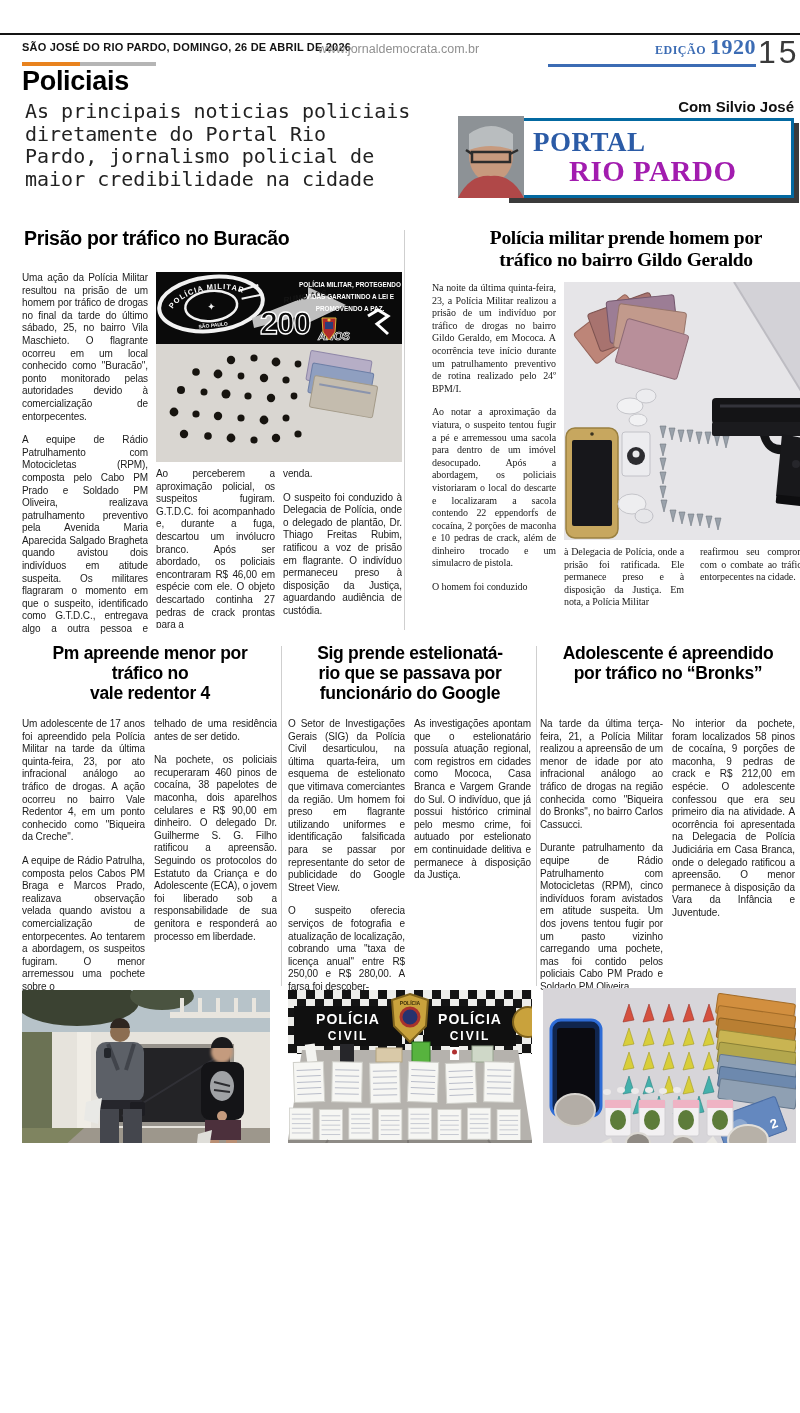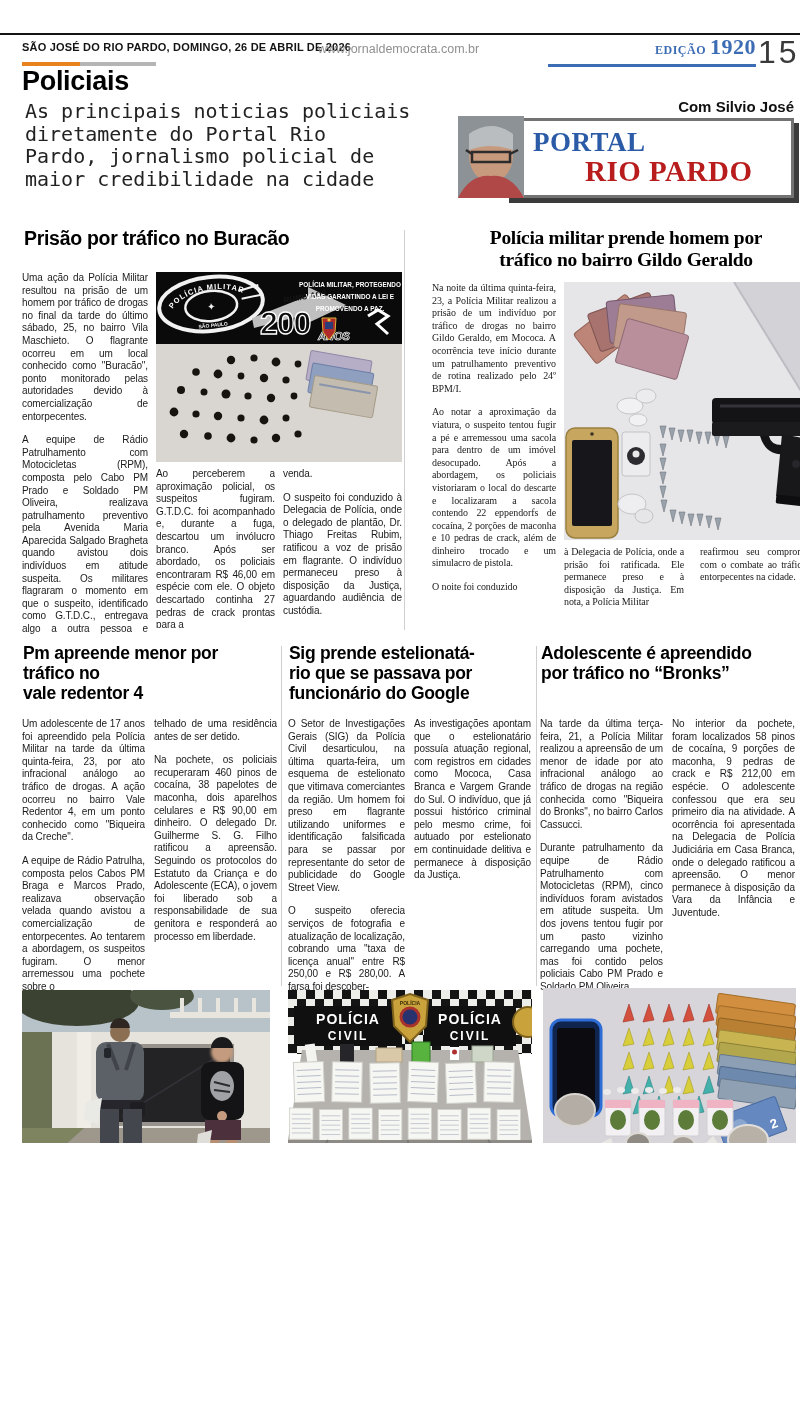--- a/index.html
+++ b/index.html
@@ -14,23 +14,23 @@
   .edition .ed-num{font-size:22px;font-weight:bold;letter-spacing:.5px;}
   .page-num{position:absolute;left:758px;top:34px;font-size:32px;color:#3a3a3a;letter-spacing:3px;font-weight:400;}
   .section-bar{position:absolute;left:22px;top:62px;width:134px;height:4px;background:#b5b5b5;}
   .section-bar .orange{position:absolute;left:0;top:0;width:58px;height:4px;background:#e8821e;}
   .section-title{position:absolute;left:22px;top:66px;font-size:27px;font-weight:900;color:#000;margin:0;letter-spacing:-.3px;}
 
   
   .intro{position:absolute;left:25px;top:100px;width:440px;font-family:"DejaVu Sans Mono",monospace;font-size:20px;line-height:22.5px;color:#222;}
   .byline{position:absolute;left:460px;top:98px;width:334px;text-align:right;font-size:15px;font-weight:bold;color:#111;}
   .logo{position:absolute;left:458px;top:116px;width:336px;height:82px;}
-  .logo-box{position:absolute;left:46px;top:2px;right:0;height:74px;background:#fff;border:3px solid #737373;box-shadow:5px 5px 0 rgba(25,25,25,.85);}
+  .logo-box{position:absolute;left:46px;top:2px;right:0;height:74px;background:#fff;border:3px solid #0369a1;box-shadow:5px 5px 0 rgba(25,25,25,.85);}
   .logo-portal{position:absolute;left:26px;top:6px;font-family:"Liberation Serif",serif;font-weight:bold;font-size:27px;color:#2b5ba6;letter-spacing:.5px;}
-  .logo-riopardo{position:absolute;left:62px;top:34px;font-family:"Liberation Serif",serif;font-weight:bold;font-size:29px;color:#b91c1c;letter-spacing:.5px;margin-left:16px;}
+  .logo-riopardo{position:absolute;left:62px;top:34px;font-family:"Liberation Serif",serif;font-weight:bold;font-size:29px;color:#a21caf;letter-spacing:.5px;}
   .logo-photo{position:absolute;left:0;top:0;width:66px;height:82px;}
 
   
   .art-headline{margin:1px;font-weight:bold;color:#000;letter-spacing:-.3px;}
   .body-text{font-size:10px;line-height:12.6px;text-align:justify;color:#1b1b1b;letter-spacing:-.1px;}
   .body-text p{margin:0 0 11px 0;}
   .col{overflow:hidden;}
   .vrule{position:absolute;width:1px;background:#cfcfcf;}
 
   
@@ -46,21 +46,21 @@
   .a2{position:absolute;left:432px;top:226px;width:388px;height:408px;font-family:Liberation Serif, serif;}
   .a2 .art-headline{font-size:19.5px;text-align:center;line-height:22px;}
   .a2-body{position:absolute;left:0;top:56px;right:0;bottom:0;display:flex;gap:8px;}
   .a2-c1{width:124px;height:352px;}
   .a2-right{width:256px;display:flex;flex-direction:column;}
   .a2-below{display:flex;gap:16px;margin-top:6px;align-items:flex-end;}
   .a2-below .col{width:124px;height:80px;}
 
   
   .mid{position:absolute;top:642px;height:348px;}
-  .mid .art-headline{font-size:17.5px;text-align:left;line-height:20px;height:68px;}
+  .mid .art-headline{font-size:17.5px;text-align:center;line-height:20px;height:68px;}
   .mid-body{position:absolute;left:0;top:76px;right:0;bottom:0;display:flex;gap:9px;}
   .a3{left:22px;width:256px;}
   .a4{left:288px;width:244px;}
   .a5{left:540px;width:256px;}
   .a3 .mid-body .col{width:123px;height:272px;}
   .a4 .mid-body .col{width:117px;height:272px;}
   .a5 .mid-body .col{width:123px;height:272px;}
 
   
   .p1{position:absolute;left:22px;top:990px;}
@@ -212,21 +212,21 @@
 
   <section class="a2">
     <h2 class="art-headline">
       <div>Polícia militar prende homem por</div>
       <div>tráfico no bairro Gildo Geraldo</div>
     </h2>
     <div class="a2-body">
       <div class="col a2-c1 body-text">
         <p>Na noite da última quinta-feira, 23, a Polícia Militar realizou a prisão de um indivíduo por tráfico de drogas no bairro Gildo Geraldo, em Mococa. A ocorrência teve início durante um patrulhamento preventivo de rotina realizado pelo 24º BPM/I.</p>
         <p>Ao notar a aproximação da viatura, o suspeito tentou fugir a pé e arremessou uma sacola para dentro de um imóvel desocupado. Após a abordagem, os policiais vistoriaram o local do descarte e localizaram a sacola contendo 22 eppendorfs de cocaína, 2 porções de maconha e 10 pedras de crack, além de dinheiro trocado e um simulacro de pistola.</p>
-        <p>O noite foi conduzido</p>
+        <p>O homem foi conduzido</p>
       </div>
       <div class="a2-right">
         <svg width="256" height="258" viewBox="0 0 256 258">
           <rect x="0" y="0" width="256" height="258" fill="#e6e5e8"></rect>
           <polygon points="170,0 256,0 256,140" fill="#d3d2d7"></polygon>
           <line x1="170" y1="0" x2="256" y2="140" stroke="#bdbcc2" stroke-width="2"></line>
 
           <g>
             <rect x="14" y="28" width="66" height="38" rx="3" transform="rotate(-38 47 47)" fill="#bd8578" stroke="#96655a" stroke-width="1"></rect>
             <rect x="28" y="20" width="66" height="40" rx="3" transform="rotate(-20 61 40)" fill="#a8736f" stroke="#7d5350" stroke-width="1"></rect>

